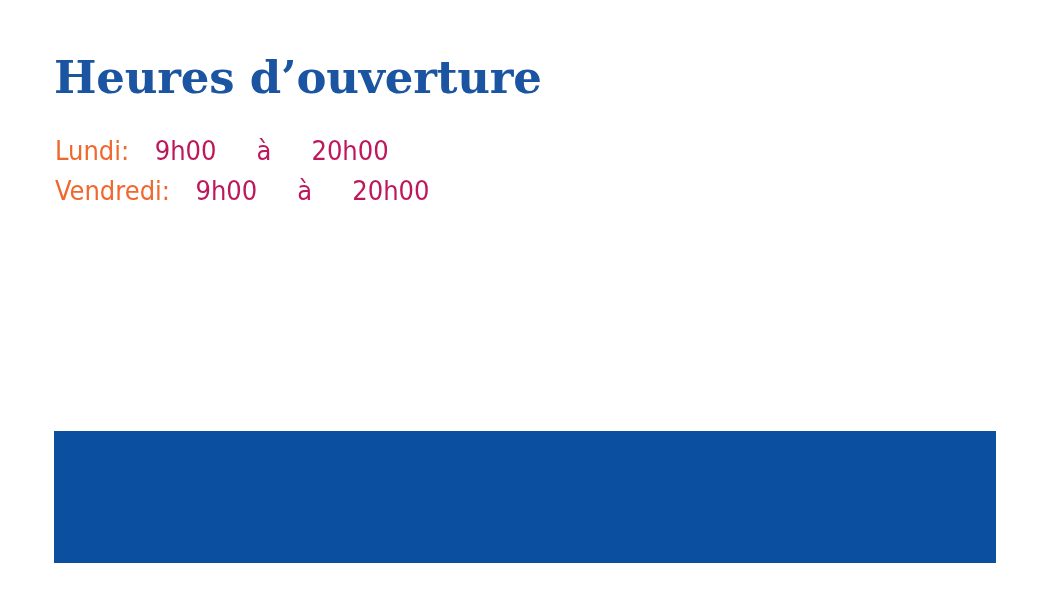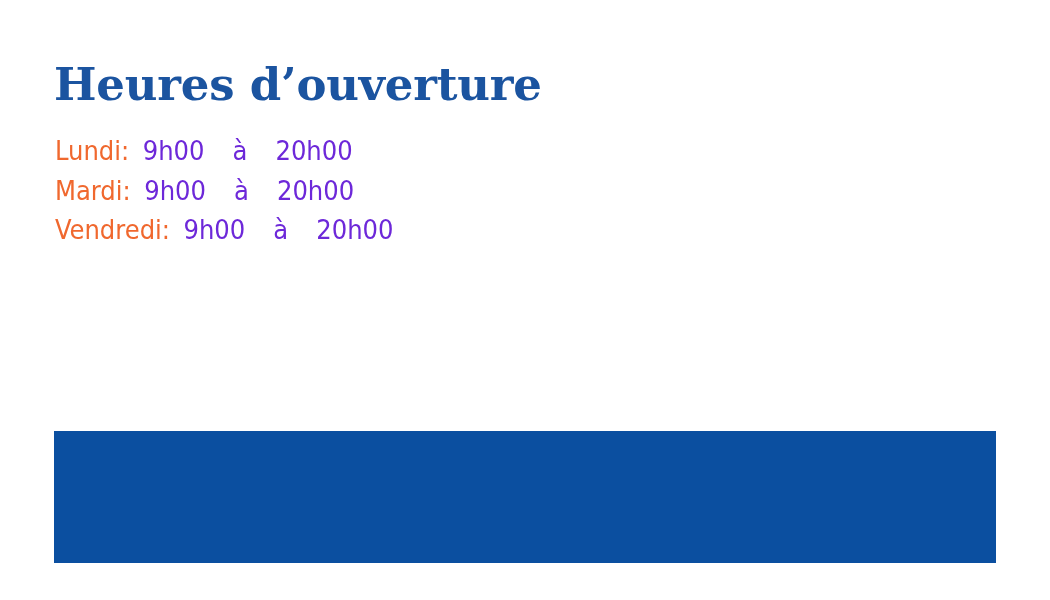--- a/index.html
+++ b/index.html
@@ -19,21 +19,21 @@
     position: relative;
     width: 1050px;
     height: 600px;
     background: #ffffff;
   }
 
   
   .title {
     position: absolute;
     left: 54px;
-    top: 59px;
+    top: 52px;
     font-family: "DejaVu Serif", "Liberation Serif", serif;
     font-weight: bold;
     font-size: 45px;
     line-height: 52px;
     letter-spacing: -0.2px;
     color: #1B54A0;
     white-space: nowrap;
   }
 
   
@@ -54,23 +54,23 @@
   .day-label {
     font-family: "Liberation Sans Narrow", "DejaVu Sans Condensed", "Liberation Sans", sans-serif;
     font-stretch: condensed;
     color: #F0682E;
     font-size: 27px;
   }
 
   .time-value {
     font-family: "Liberation Sans Narrow", "DejaVu Sans Condensed", "Liberation Sans", sans-serif;
     font-stretch: condensed;
-    color: #6d28d9;
+    color: #be185d;
     font-size: 27px;
-    margin-left: 6px;
+    margin-left: 18px;
   }
 
   
   .hours-row.alt-font .time-value {
     font-family: "DejaVu Sans", sans-serif;
     font-stretch: normal;
     letter-spacing: 0.4px;
   }
 
   .sep {
@@ -99,28 +99,20 @@
 
     <div class="hours-row">
       <span class="day-label">Lundi:</span>
       <span class="time-value">9h00</span>
       <span class="sep"></span>
       <span class="time-value">à</span>
       <span class="sep"></span>
       <span class="time-value">20h00</span>
     </div>
 
-    <div class="hours-row">
-      <span class="day-label">Mardi:</span>
-      <span class="time-value">9h00</span>
-      <span class="sep"></span>
-      <span class="time-value">à</span>
-      <span class="sep"></span>
-      <span class="time-value">20h00</span>
-    </div>
 
 
 
     <div class="hours-row">
       <span class="day-label">Vendredi:</span>
       <span class="time-value">9h00</span>
       <span class="sep"></span>
       <span class="time-value">à</span>
       <span class="sep"></span>
       <span class="time-value">20h00</span>

